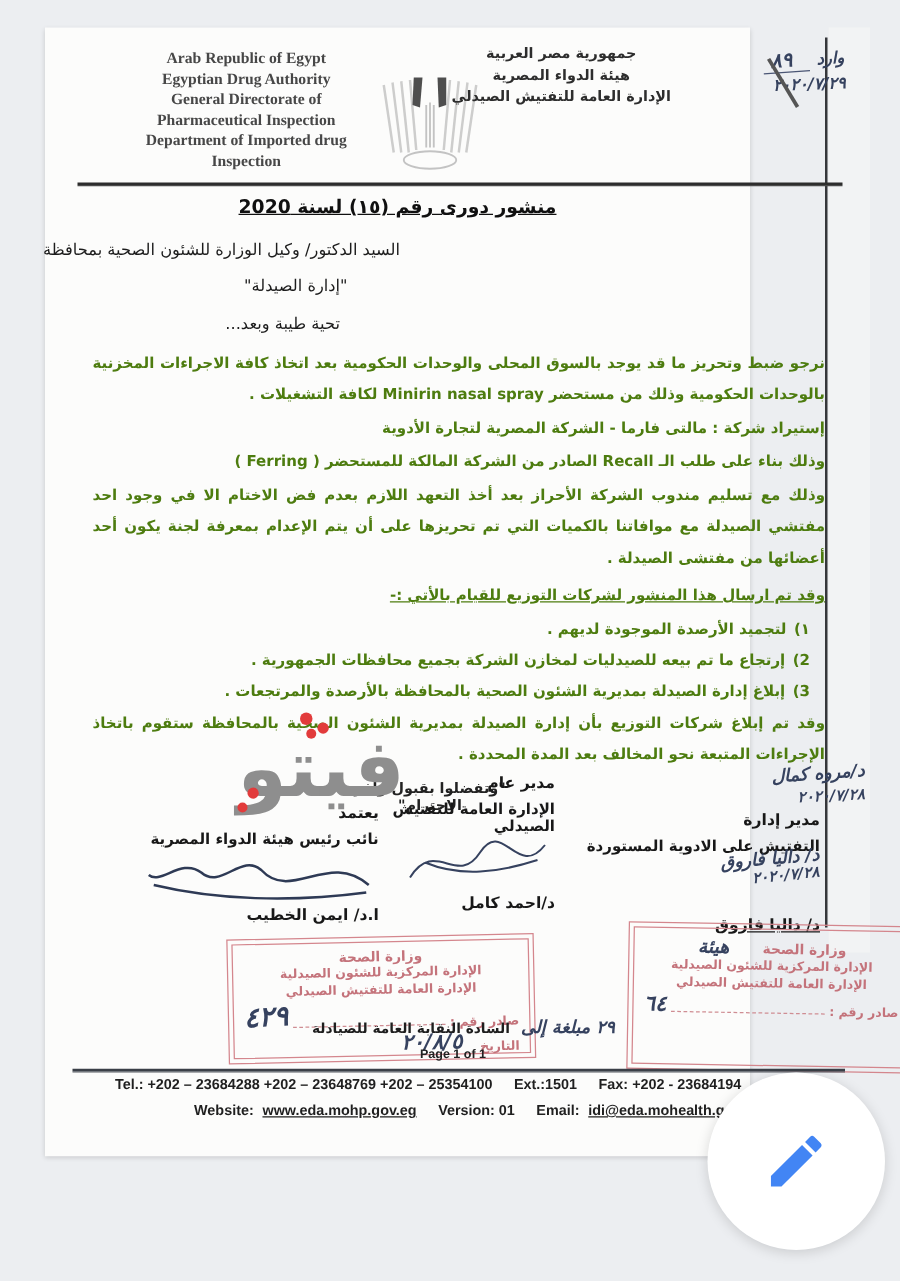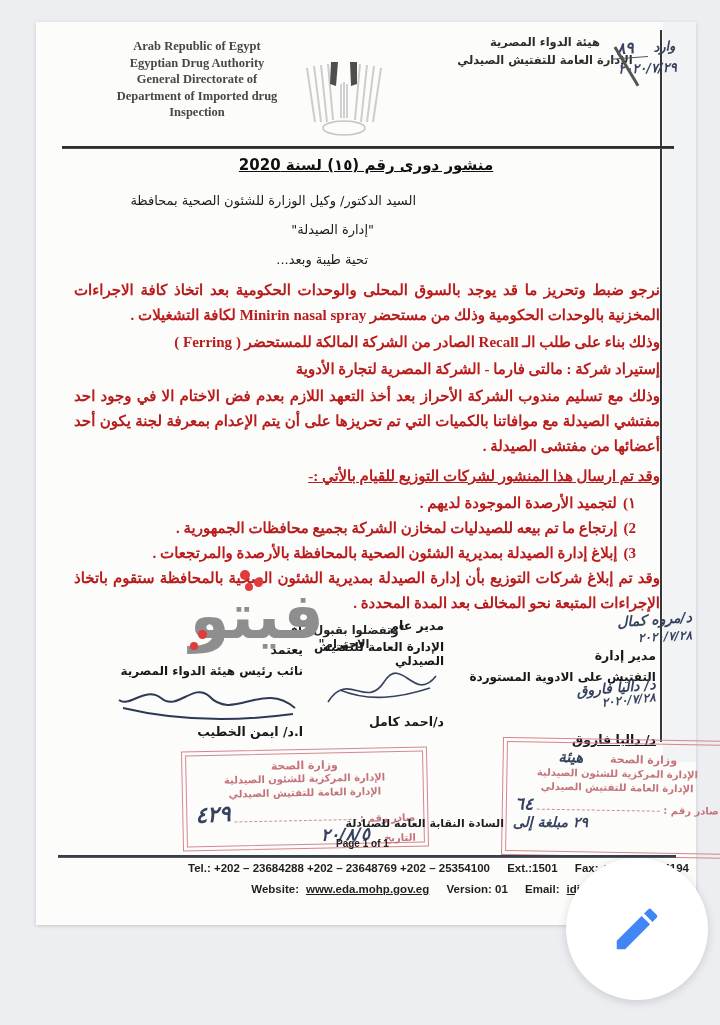--- a/index.html
+++ b/index.html
@@ -4,21 +4,21 @@
 <style>
   * { margin:0; padding:0; box-sizing:border-box; }
   html,body { width:720px; height:1025px; }
   body {
     position:relative;
     background:#eceef1;
     font-family:"DejaVu Sans", sans-serif;
     overflow:hidden;
   }
   .paper {
-    position:absolute; left:36px; top:22px; width:660px; height:903px;
+    position:absolute; left:36px; top:22px; width:564px; height:903px;
     background:#fcfcfb;
     box-shadow:0 1px 4px rgba(0,0,0,.16);
   }
   .edge-shade { position:absolute; left:627px; top:0; width:33px; height:740px; background:#f2f3f4; }
   .edge-line { position:absolute; left:624px; top:8px; width:2px; height:712px; background:#35363a; }
 
   
   .lh-en {
     position:absolute; left:32px; top:16px; width:258px;
     font-family:"Liberation Serif", serif; font-weight:700;
@@ -49,25 +49,25 @@
     text-decoration:underline;
   }
   .addr { position:absolute; direction:rtl; font-size:13px; font-weight:400; color:#1c1c1c; white-space:nowrap; }
   .addr-1 { top:171px; right:280px; }
   .addr-2 { top:200px; right:322px; }
   .addr-3 { top:230px; right:328px; }
 
   .content {
     position:absolute; left:38px; top:256px; width:586px;
     direction:rtl; text-align:justify;
-    font-size:15px; font-weight:600; line-height:25px; color:#b91c1c;font-family:Liberation Serif, serif;
+    font-size:12px; font-weight:600; line-height:25px; color:#4d7c0f;
   }
   .content p { margin-bottom:2px; }
   .dist-heading { font-weight:700; text-decoration:underline; margin:5px 0 4px; }
-  .list { padding-right:24px; }
+  .list { padding-right:12px; }
   .list-item { line-height:25px; }
   .list-item .marker { display:inline-block; margin-left:6px; font-weight:700; }
   .final-par { font-weight:700; }
 
   .closing { position:absolute; left:228px; top:601px; width:160px; text-align:center;
     direction:rtl; font-size:11.5px; font-weight:700; color:#222; }
 
   .approval-note { position:absolute; left:506px; top:592px; width:150px; direction:rtl; text-align:right; }
   .approval-note .nm { font-size:14px; display:block; transform:rotate(-4deg); }
   .approval-note .dt { font-size:12px; display:block; margin-top:2px; transform:rotate(-3deg); }
@@ -124,20 +124,21 @@
 <body>
 
 <div class="paper">
   <div class="edge-shade"></div>
   <div class="edge-line"></div>
 
   <div class="lh-en">
     <div>Arab Republic of Egypt</div>
     <div>Egyptian Drug Authority</div>
     <div>General Directorate of</div>
+    <div>Pharmaceutical Inspection</div>
     <div>Department of Imported drug</div>
     <div>Inspection</div>
   </div>
 
   <svg class="emblem" width="90" height="86" viewBox="0 0 90 86">
     <g stroke="#c8c8c8" stroke-width="2" fill="none">
       <path d="M8 12 L16 66"></path>
         <path d="M15 10 L22 66"></path>
         <path d="M22 9 L28 66"></path>
         <path d="M29 8 L34 64"></path>
@@ -150,42 +151,43 @@
     <path d="M51 6 L58 6 L58 28 L52 30 Z" fill="#3c3c3c"></path>
     <g stroke="#bdbdbd" stroke-width="1.5" fill="none">
       <path d="M42 28 L42 62"></path>
         <path d="M45 26 L45 62"></path>
         <path d="M48 28 L48 62"></path>
       <ellipse cx="45" cy="72" rx="21" ry="7"></ellipse>
     </g>
   </svg>
 
   <div class="lh-ar" dir="rtl">
+    <div>جمهورية مصر العربية</div>
     <div>هيئة الدواء المصرية</div>
     <div>الإدارة العامة للتفتيش الصيدلي</div>
   </div>
 
   <div class="received hand">
     <span class="lbl">وارد</span>
     <span class="num">٨٩</span>
     <span class="date">٢٠٢٠/٧/٢٩</span>
   </div>
   <div class="pen-stroke"></div>
 
   <div class="rule-top"></div>
 
   <div class="doc-title" dir="rtl">منشور دورى رقم (١٥) لسنة 2020</div>
   <div class="addr addr-1" dir="rtl">السيد الدكتور/ وكيل الوزارة للشئون الصحية بمحافظة</div>
   <div class="addr addr-2" dir="rtl">"إدارة الصيدلة"</div>
   <div class="addr addr-3" dir="rtl">تحية طيبة وبعد...</div>
 
   <div class="content" dir="rtl">
     <p>نرجو ضبط وتحريز ما قد يوجد بالسوق المحلى والوحدات الحكومية بعد اتخاذ كافة الاجراءات المخزنية بالوحدات الحكومية وذلك من مستحضر Minirin nasal spray لكافة التشغيلات .</p>
+    <p>إستيراد شركة : مالتى فارما - الشركة المصرية لتجارة الأدوية</p>
     <p>وذلك بناء على طلب الـ Recall الصادر من الشركة المالكة للمستحضر ( Ferring )</p>
-    <p>إستيراد شركة : مالتى فارما - الشركة المصرية لتجارة الأدوية</p>
     <p>وذلك مع تسليم مندوب الشركة الأحراز بعد أخذ التعهد اللازم بعدم فض الاختام الا في وجود احد مفتشي الصيدلة مع موافاتنا بالكميات التي تم تحريزها على أن يتم الإعدام بمعرفة لجنة يكون أحد أعضائها من مفتشى الصيدلة .</p>
     <p class="dist-heading">وقد تم ارسال هذا المنشور لشركات التوزيع للقيام بالأتي :-</p>
     <div class="list">
       <div class="list-item">
         <span class="marker">١)</span><span>لتجميد الأرصدة الموجودة لديهم .</span>
       </div>
       <div class="list-item">
         <span class="marker">2)</span><span>إرتجاع ما تم بيعه للصيدليات لمخازن الشركة بجميع محافظات الجمهورية .</span>
       </div>
       <div class="list-item">

